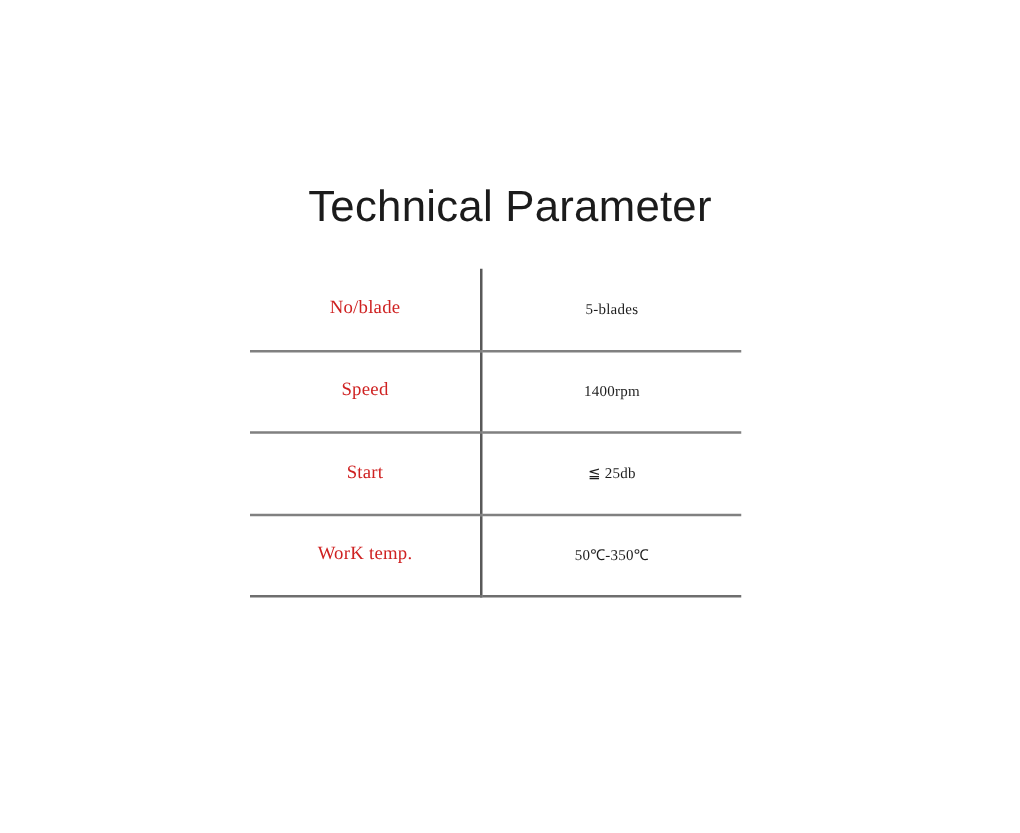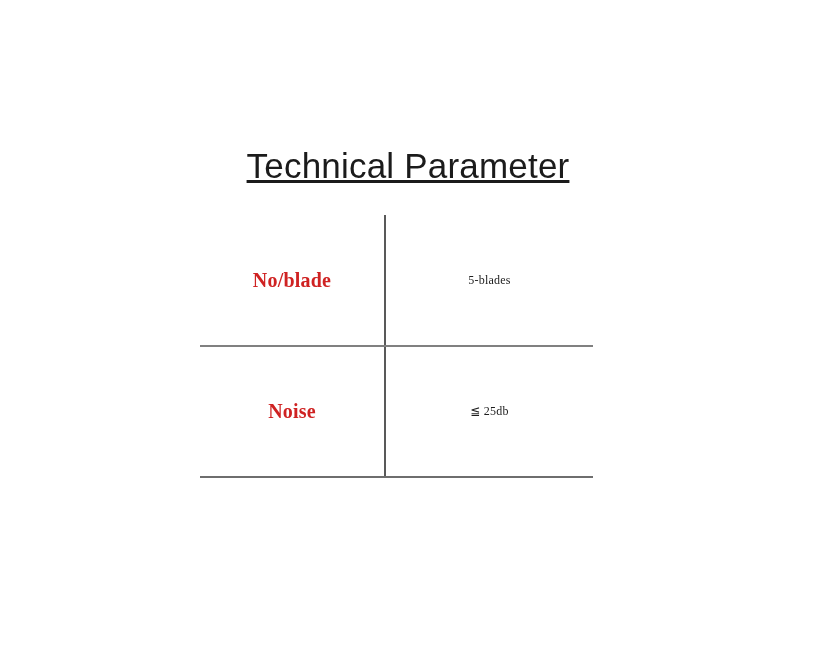--- a/index.html
+++ b/index.html
@@ -28,21 +28,20 @@
     top: 144px;
     width: 816px;
     text-align: center;
     font-family: "Liberation Sans", sans-serif;
     font-size: 35px;
     font-weight: 400;
     letter-spacing: 0.2px;
     color: #1b1b1b;
     line-height: 44px;
     white-space: nowrap;
-    text-decoration: underline;
   }
 
   
   .spec-table-wrap {
     position: absolute;
     left: 200px;
     top: 215px;
     width: 393px;
     height: 263px;
   }
@@ -68,22 +67,22 @@
     border-bottom: 2px solid #808080;
     font-family: "Liberation Serif", serif;
     line-height: 1.05;
     white-space: nowrap;
   }
 
   
   table.spec-table td.cell-label {
     border-right: 2px solid #595959;
     color: #cf2222;
-    font-weight: bold;
-    font-size: 20px;
+    font-weight: normal;
+    font-size: 15px;
     letter-spacing: 0.2px;
   }
 
   table.spec-table td.cell-value {
     color: #1d1d1d;
     font-weight: normal;
     font-size: 12px;
     letter-spacing: 0.2px;
   }
 
@@ -113,20 +112,28 @@
       <colgroup>
         <col class="col-label">
         <col class="col-value">
       </colgroup>
       <tbody>
         <tr>
           <td class="cell-label">No/blade</td>
           <td class="cell-value">5-blades</td>
         </tr>
         <tr>
-          <td class="cell-label">Noise</td>
+          <td class="cell-label">Speed</td>
+          <td class="cell-value">1400rpm</td>
+        </tr>
+        <tr>
+          <td class="cell-label">Start</td>
           <td class="cell-value">≦ 25db</td>
+        </tr>
+        <tr>
+          <td class="cell-label">WorK temp.</td>
+          <td class="cell-value">50℃-350℃</td>
         </tr>
       </tbody>
     </table>
   </div>
 
 </div>
 
 </body></html>

